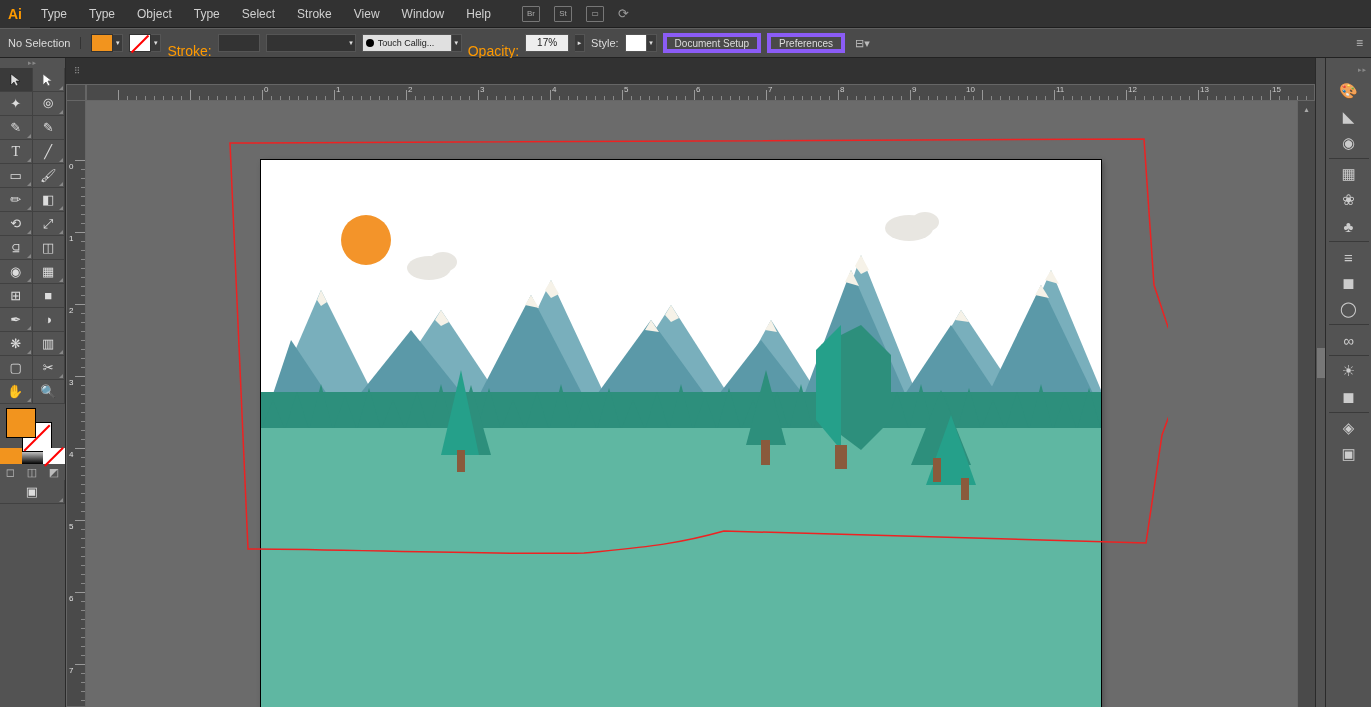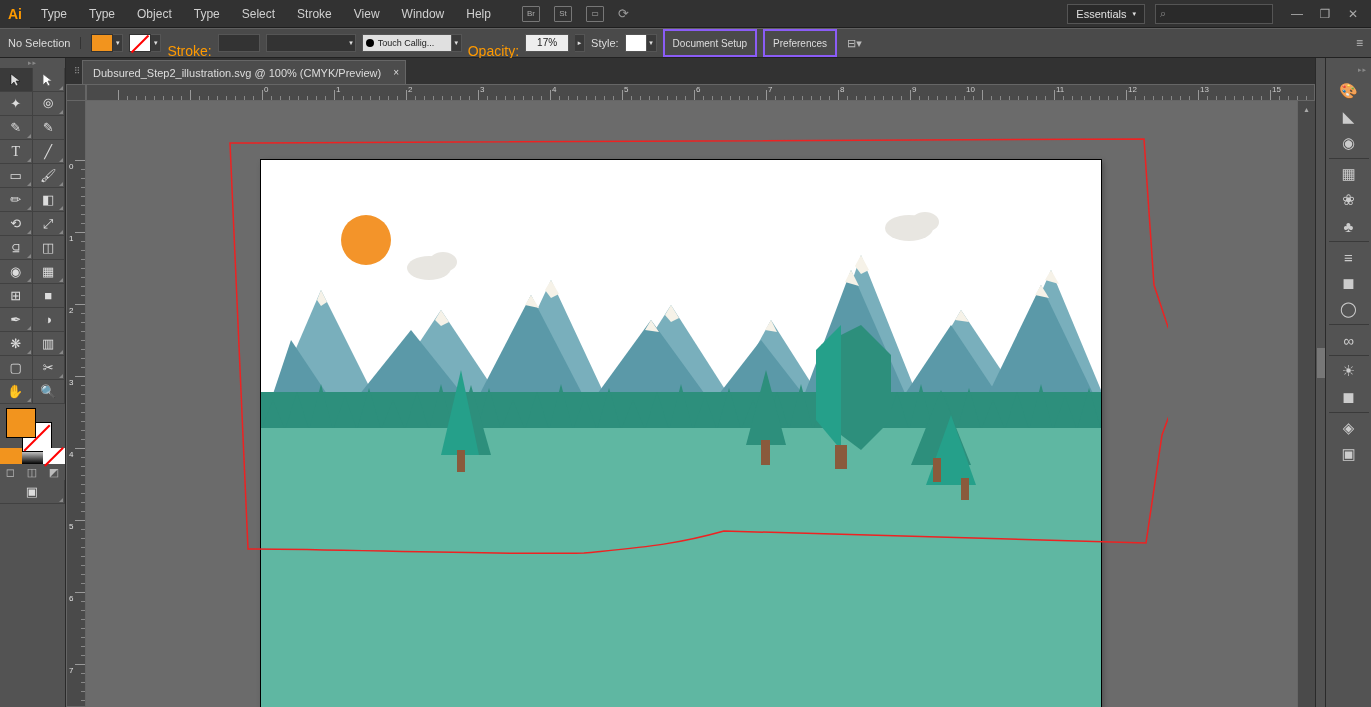--- a/index.html
+++ b/index.html
@@ -27,21 +27,21 @@
 .none-sw { background: #fff; position: relative; }
 .none-sw::after { content: ""; position: absolute; left: -2px; right: -2px; top: 50%; border-top: 2px solid red; transform: rotate(-45deg); }
 .dd-arrow { width: 10px; height: 18px; background: #3a3a3a; border: 1px solid #555; border-left: none; display: flex; align-items: center; justify-content: center; font-size: 7px; }
 .label-orn { color: #ff9a00; font-size: 14px; margin-top: 16px; }
 .stroke-weight { width: 42px; height: 18px; background: #333; border: 1px solid #555; }
 .stroke-prof { width: 90px; height: 18px; background: #333; border: 1px solid #555; display: flex; align-items: center; justify-content: space-between; padding: 0 2px; }
 .brush-dd { width: 90px; height: 18px; background: #e0e0e0; border: 1px solid #555; display: flex; align-items: center; gap: 4px; padding: 0 3px; color: #222; font-size: 9px; }
 .brush-dd .dot { width: 8px; height: 8px; border-radius: 50%; background: #000; }
 .val-inp { width: 44px; height: 18px; background: #eee; color: #222; border: 1px solid #555; text-align: center; line-height: 16px; font-size: 10px; }
 .style-sw { width: 22px; height: 18px; background: #fff; border: 1px solid #555; }
-.btn { background: #4a4a4a; border: 2px solid #8b5cf6; height: 20px; padding: 12px 8px; display: flex; align-items: center; font-size: 10px; color: #ddd; }
+.btn { background: #4a4a4a; border: 4px solid #8b5cf6; height: 20px; padding: 0 8px; display: flex; align-items: center; font-size: 10px; color: #ddd; }
 
 .body-row { display: flex; height: 649px; }
 
 
 .tools-col { width: 66px; background: #535353; border-right: 1px solid #2a2a2a; display: flex; flex-direction: column; }
 .tools-grip { height: 10px; background: #535353; display: flex; align-items: center; justify-content: center; }
 .tools-grip span { font-size: 7px; letter-spacing: 1px; color: #888; }
 .tools-grid { display: grid; grid-template-columns: 1fr 1fr; }
 .tool { height: 24px; border-right: 1px solid #414141; border-bottom: 1px solid #414141; display: flex; align-items: center; justify-content: center; color: #ddd; font-size: 13px; position: relative; }
 .tool.sel { background: #3a3a3a; }
@@ -104,34 +104,20 @@
     <div>Stroke</div>
     <div>View</div>
     <div>Window</div>
     <div>Help</div>
   </div>
   <div class="menu-icons">
     <div class="ico">Br</div>
     <div class="ico">St</div>
     <div class="ico">▭</div>
     <div style="color:#999;font-size:13px">⟳</div>
-  </div>
-  <div class="menubar-right">
-    <div class="workspace-dd">
-      <span>Essentials</span>
-      <span style="font-size:7px">▾</span>
-    </div>
-    <div class="search">
-      <span style="font-size:11px;color:#888">⌕</span>
-    </div>
-    <div class="winctl">
-      <div>—</div>
-      <div>❐</div>
-      <div>✕</div>
-    </div>
   </div>
 </div>
 
 <div class="ctrlbar">
   <div class="nosel">No Selection</div>
   <div style="display:flex">
       <div class="swatch fill-sw"></div>
       <div class="dd-arrow">▾</div>
     </div>
   <div style="display:flex">
@@ -225,24 +211,20 @@
         <span>◫</span>
         <span>◩</span>
       </div>
       <div class="tool tool-full">▣<span class="corner"></span></div>
     </div>
   </div>
 
   <div class="canvas-col">
     <div class="tabrow">
       <div class="grip-dots">⠿</div>
-      <div class="doctab">
-        <span>Dubsured_Step2_illustration.svg @ 100% (CMYK/Preview)</span>
-        <span class="x">×</span>
-      </div>
     </div>
     <div class="ruler-h-row">
       <div class="ruler-corner"></div>
       <div class="ruler-h" id="rulerH">
           <div class="tick-major" style="left: 31px;"></div>
           <div class="tick-minor" style="left: 40px;"></div>
           <div class="tick-minor" style="left: 49px;"></div>
           <div class="tick-minor" style="left: 58px;"></div>
           <div class="tick-minor" style="left: 67px;"></div>
           <div class="tick-minor" style="left: 76px;"></div>

